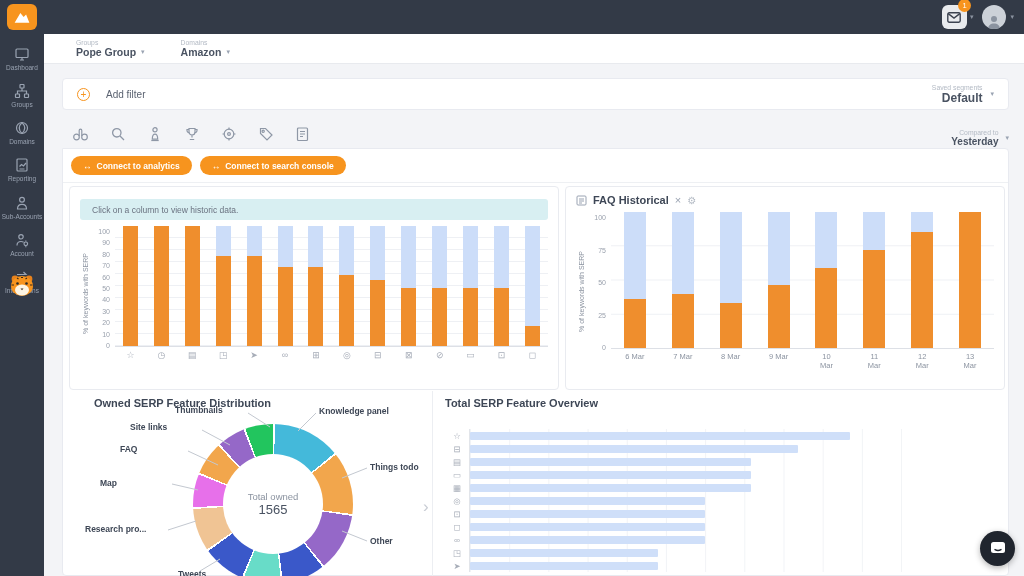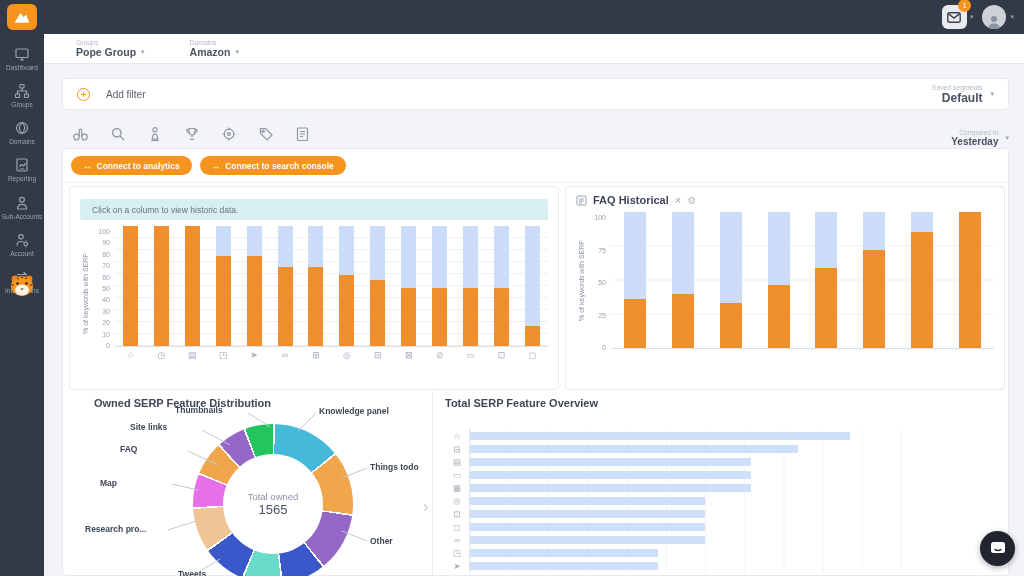--- a/index.html
+++ b/index.html
@@ -25,21 +25,21 @@
   .mailwrap { position:relative; display:flex; align-items:center; gap:3px; }
   .mailbtn { width:25px; height:24px; background:#e9ebee; border-radius:6px; display:flex; align-items:center; justify-content:center; }
   .badge { position:absolute; top:-6px; left:16px; min-width:13px; height:13px; background:#f7941e; border-radius:7px;
     color:#fff; font-size:7.5px; display:flex; align-items:center; justify-content:center; padding:0 3px; }
   .tinycaret { color:#8b93a0; font-size:7px; }
   .avatarwrap { display:flex; align-items:center; gap:4px; }
   .avatar { width:24px; height:24px; border-radius:50%; background:#ccd1d8; display:flex; align-items:flex-end; justify-content:center; overflow:hidden; }
 
   
   .context { position:absolute; left:44px; top:34px; width:980px; height:30px; background:#fff;
-    border-bottom:1px solid #e8eaee; display:flex; align-items:center; padding-left:32px; gap:45px; }
+    border-bottom:1px solid #e8eaee; display:flex; align-items:center; padding-left:32px; gap:36px; }
   .ctx-block { display:flex; flex-direction:column; }
   .cap { font-size:6.8px; color:#b3bac4; }
   .val { font-size:10.5px; color:#4a5362; font-weight:bold; display:flex; align-items:center; gap:5px; }
   .val .caret { font-size:7px; color:#9aa3b2; font-weight:normal; }
 
   
   .filtercard { position:absolute; left:62px; top:78px; width:947px; height:32px; background:#fff;
     border:1px solid #e8eaf0; border-radius:4px; display:flex; align-items:center; justify-content:space-between; padding:0 14px; }
   .addfilter { display:flex; align-items:center; gap:7px; cursor:pointer; }
   .plus-circle { width:13px; height:13px; border:1px solid #f7941e; border-radius:50%; color:#f7941e;
@@ -481,20 +481,30 @@
                 </div>
                 <div class="vcol">
                   <div style="height: 15%; background: rgb(204, 221, 249);"></div>
                   <div style="height: 85%; background: rgb(239, 142, 45);"></div>
                 </div>
                 <div class="vcol">
                   <div style="height: 100%; background: rgb(239, 142, 45);"></div>
                 </div>
               </div>
           </div>
+          <div class="vxlabels">
+              <div class="xl">6 Mar</div>
+              <div class="xl">7 Mar</div>
+              <div class="xl">8 Mar</div>
+              <div class="xl">9 Mar</div>
+              <div class="xl">10 Mar</div>
+              <div class="xl">11 Mar</div>
+              <div class="xl">12 Mar</div>
+              <div class="xl">13 Mar</div>
+            </div>
         </div>
       </div>
     </div>
 
     <div class="donut-sec">
       <span class="bottomsec-title">Owned SERP Feature Distribution</span>
       <div class="donut" id="donut" style="background: conic-gradient(rgb(255, 255, 255) 0%, rgb(255, 255, 255) 0.4%, rgb(68, 185, 218) 0.4%, rgb(68, 185, 218) 14%, rgb(255, 255, 255) 14%, rgb(255, 255, 255) 14.4%, rgb(242, 166, 76) 14.4%, rgb(242, 166, 76) 27%, rgb(255, 255, 255) 27%, rgb(255, 255, 255) 27.4%, rgb(149, 104, 200) 27.4%, rgb(149, 104, 200) 39%, rgb(255, 255, 255) 39%, rgb(255, 255, 255) 39.4%, rgb(58, 88, 201) 39.4%, rgb(58, 88, 201) 48%, rgb(255, 255, 255) 48%, rgb(255, 255, 255) 48.4%, rgb(104, 220, 200) 48.4%, rgb(104, 220, 200) 56%, rgb(255, 255, 255) 56%, rgb(255, 255, 255) 56.4%, rgb(58, 88, 201) 56.4%, rgb(58, 88, 201) 65%, rgb(255, 255, 255) 65%, rgb(255, 255, 255) 65.4%, rgb(240, 196, 148) 65.4%, rgb(240, 196, 148) 74%, rgb(255, 255, 255) 74%, rgb(255, 255, 255) 74.4%, rgb(231, 112, 234) 74.4%, rgb(231, 112, 234) 81%, rgb(255, 255, 255) 81%, rgb(255, 255, 255) 81.4%, rgb(242, 166, 76) 81.4%, rgb(242, 166, 76) 88%, rgb(255, 255, 255) 88%, rgb(255, 255, 255) 88.4%, rgb(149, 104, 200) 88.4%, rgb(149, 104, 200) 94%, rgb(255, 255, 255) 94%, rgb(255, 255, 255) 94.4%, rgb(34, 197, 94) 94.4%, rgb(34, 197, 94) 100%);">
         <div class="donut-hole">
           <span class="cl">Total owned</span>
           <span class="cv">1565</span>

